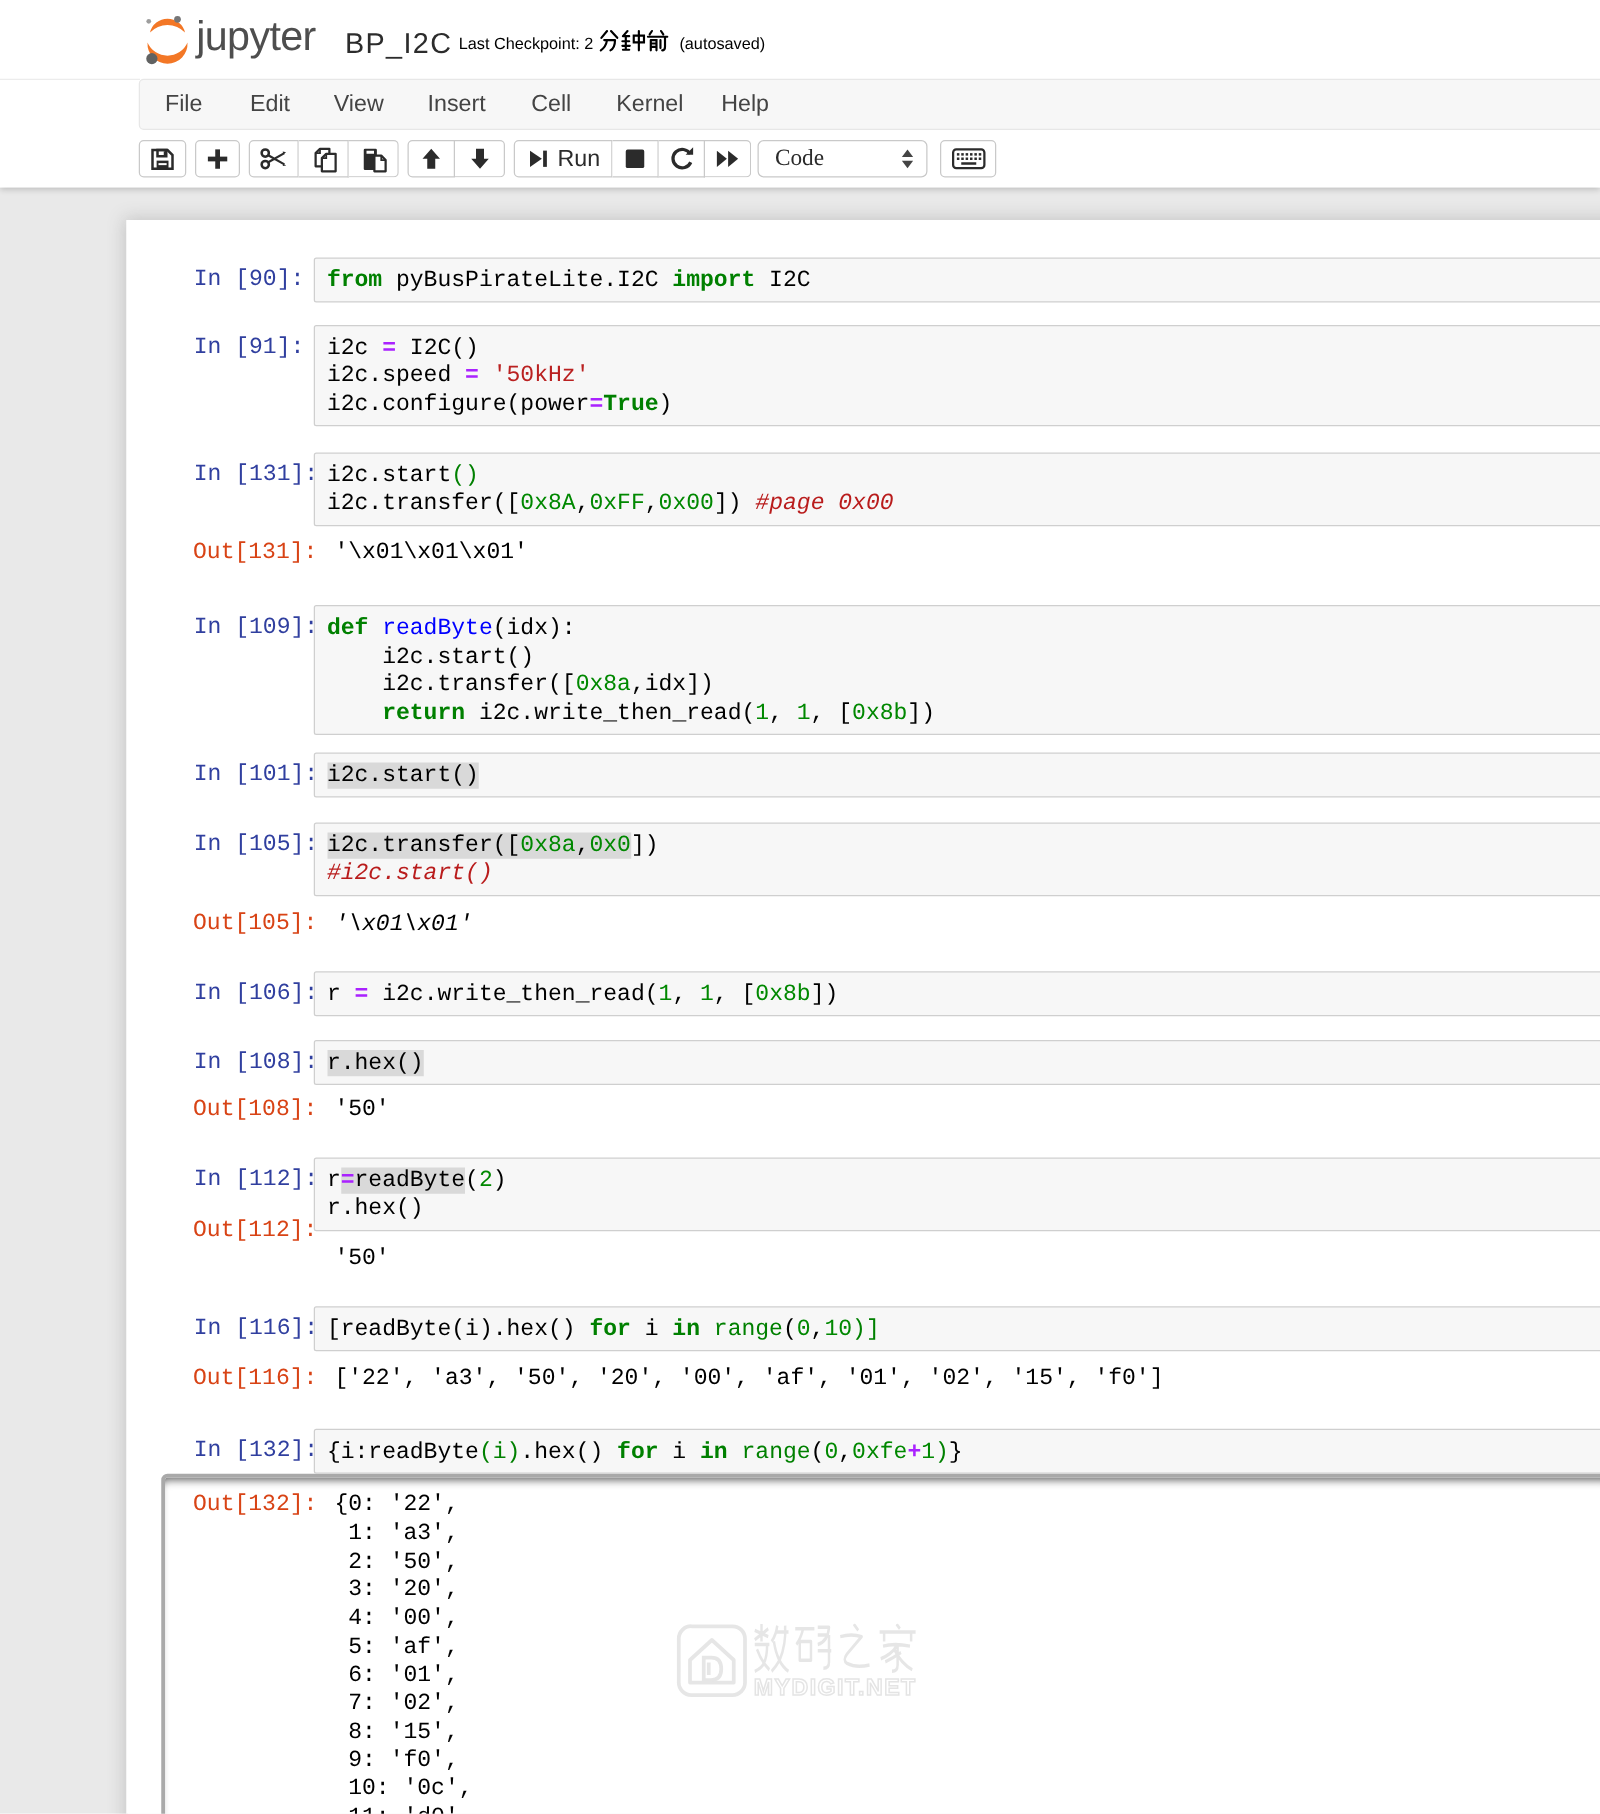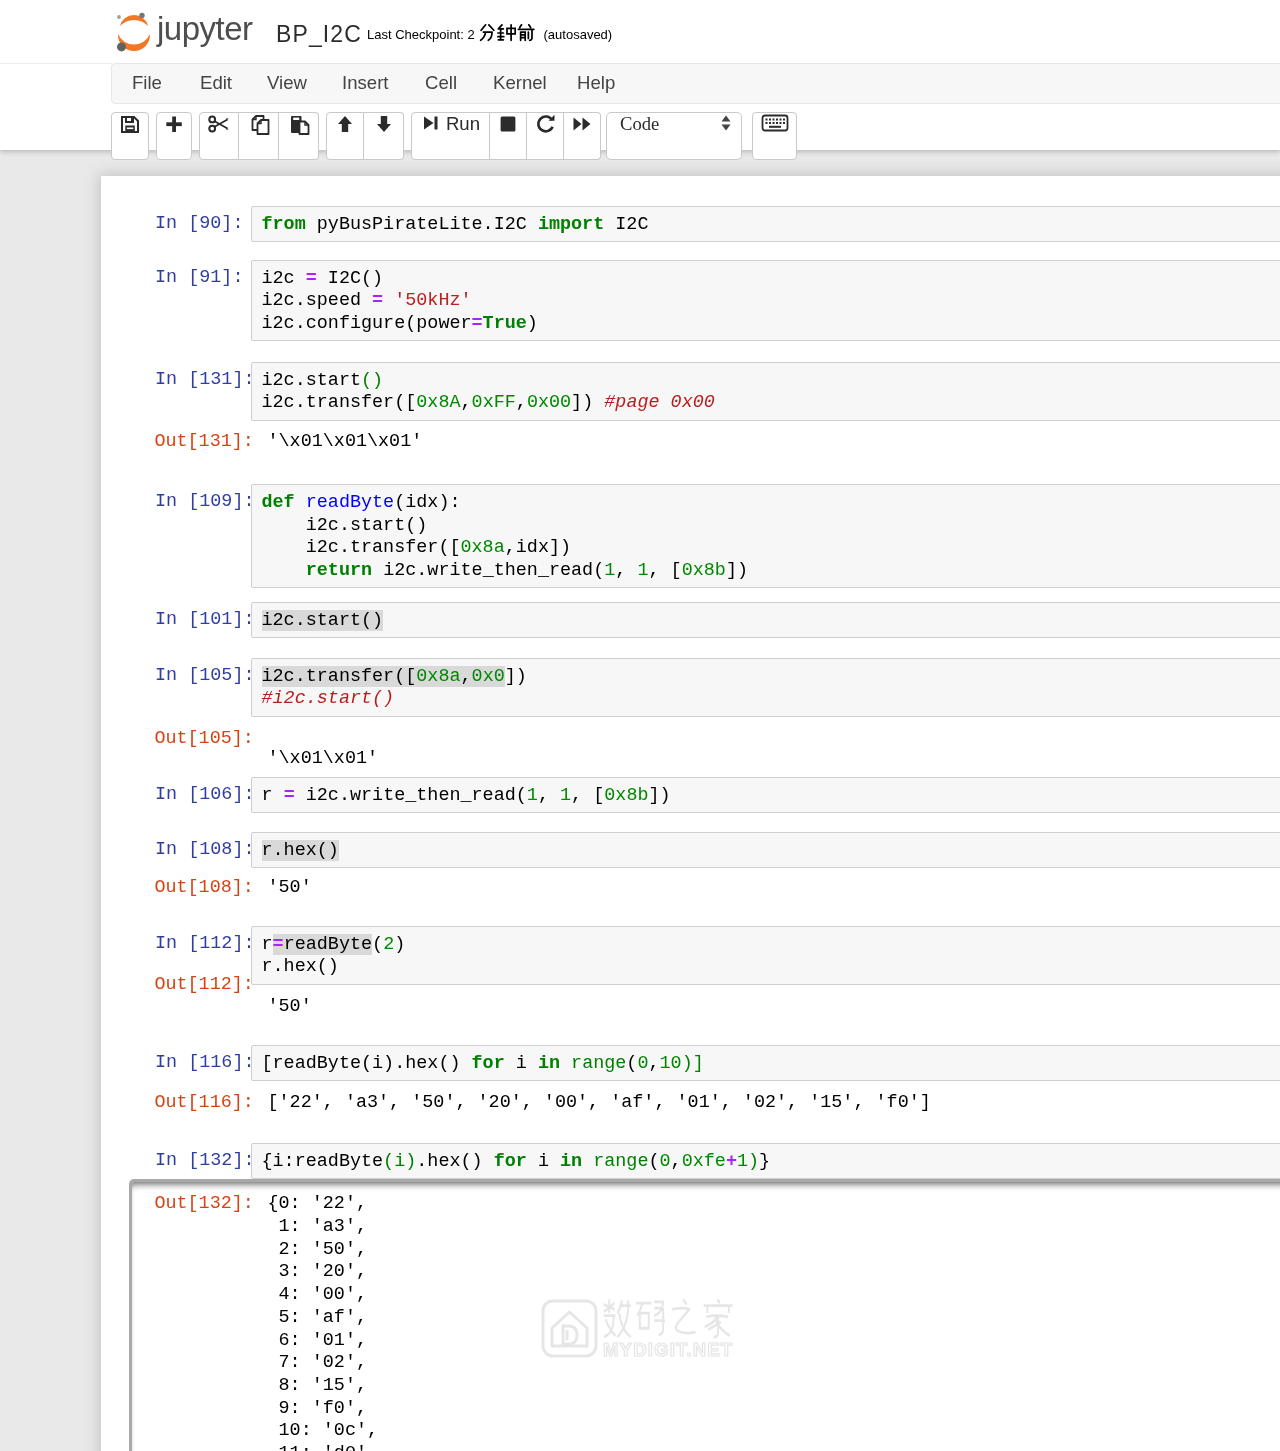--- a/index.html
+++ b/index.html
@@ -4,21 +4,21 @@
 <style>
 * { margin:0; padding:0; box-sizing:border-box; }
 html,body { width:1280px; height:1451px; overflow:hidden; background:#fff; }
 body { font-family:"Liberation Sans", sans-serif; position:relative; }
 .abs { position:absolute; }
 #pagegray { position:absolute; left:0; top:150px; width:1280px; height:1301px; background:#e9e9e9; }
 #header { position:absolute; left:0; top:0; width:1280px; height:150px; background:#fff; box-shadow:0 2px 5px rgba(0,0,0,0.2); }
 #container { position:absolute; left:101px; top:176px; width:1400px; height:1290px; background:#fff; box-shadow:0 0 13px 2px rgba(87,87,87,0.25); }
 #menubar { position:absolute; left:111px; top:63px; width:1300px; height:41px; background:#f7f7f7; border:1px solid #e7e7e7; border-radius:4px 0 0 4px; }
 .menuitem { position:absolute; top:72px; font-size:18.6px; color:#444; }
-.tbtn { position:absolute; top:112px; height:48px; background:#fff; border:1px solid #c9c9c9; display:flex; align-items:flex-start; justify-content:center; color:#2b2b2b; }
+.tbtn { position:absolute; top:112px; height:30px; background:#fff; border:1px solid #c9c9c9; display:flex; align-items:center; justify-content:center; color:#2b2b2b; }
 .tbl { border-radius:4px 0 0 4px; }
 .tbm { border-left:none; border-radius:0; }
 .tbr { border-left:none; border-radius:0 4px 4px 0; }
 .tbs { border-radius:4px;font-family:Liberation Serif, serif; }
 .mono { font-family:"Liberation Mono", monospace; font-size:18.43px; line-height:22.7px; white-space:pre; }
 .inprompt { position:absolute; left:155px; color:#303F9F;text-align:right; }
 .outprompt { position:absolute; left:154.4px; color:#D84315; }
 .inbox { position:absolute; left:251px; width:1100px; background:#f7f7f7; border:1px solid #cfcfcf; border-radius:2px; padding:7px 0 0 9.5px;  }
 .outtext { position:absolute; left:267.5px; color:#000; }
 .k { color:#008000; font-weight:bold; }
@@ -177,21 +177,21 @@
 <div class="inbox mono" style="top:484px; height:104.39999999999999px;"><span class="k">def</span> <span class="d">readByte</span>(idx):
     i2c.start()
     i2c.transfer([<span class="n">0x8a</span>,idx])
     <span class="k">return</span> i2c.write_then_read(<span class="n">1</span>, <span class="n">1</span>, [<span class="n">0x8b</span>])</div>
 <div class="inprompt mono" style="top:608.5px;">In [101]:</div>
 <div class="inbox mono" style="top:601.5px; height:36.3px;"><span class="hl">i2c.start()</span></div>
 <div class="inprompt mono" style="top:664.5px;">In [105]:</div>
 <div class="inbox mono" style="top:657.5px; height:59.0px;"><span class="hl">i2c.transfer([<span class="n">0x8a</span>,<span class="n">0x0</span></span>])
 <span class="c">#i2c.start()</span></div>
 <div class="outprompt mono" style="top:728.3px;">Out[105]:</div>
-<div class="outtext mono" style="top:748px;">'\x01\x01'</div>
+<div class="outtext mono" style="top:729px;font-style:italic;">'\x01\x01'</div>
 <div class="inprompt mono" style="top:783.5px;">In [106]:</div>
 <div class="inbox mono" style="top:776.5px; height:36.3px;">r <span class="o">=</span> i2c.write_then_read(<span class="n">1</span>, <span class="n">1</span>, [<span class="n">0x8b</span>])</div>
 <div class="inprompt mono" style="top:838.5px;">In [108]:</div>
 <div class="inbox mono" style="top:831.5px; height:36.3px;"><span class="hl">r.hex()</span></div>
 <div class="outprompt mono" style="top:877.3px;">Out[108]:</div>
 <div class="outtext mono" style="top:877.3px;">'50'</div>
 <div class="inprompt mono" style="top:932.5px;">In [112]:</div>
 <div class="inbox mono" style="top:925.5px; height:59.0px;">r<span class="hl"><span class="o">=</span>readByte</span>(<span class="n">2</span>)
 r.hex()</div>
 <div class="outprompt mono" style="top:974px;text-align:right;">Out[112]:</div>

